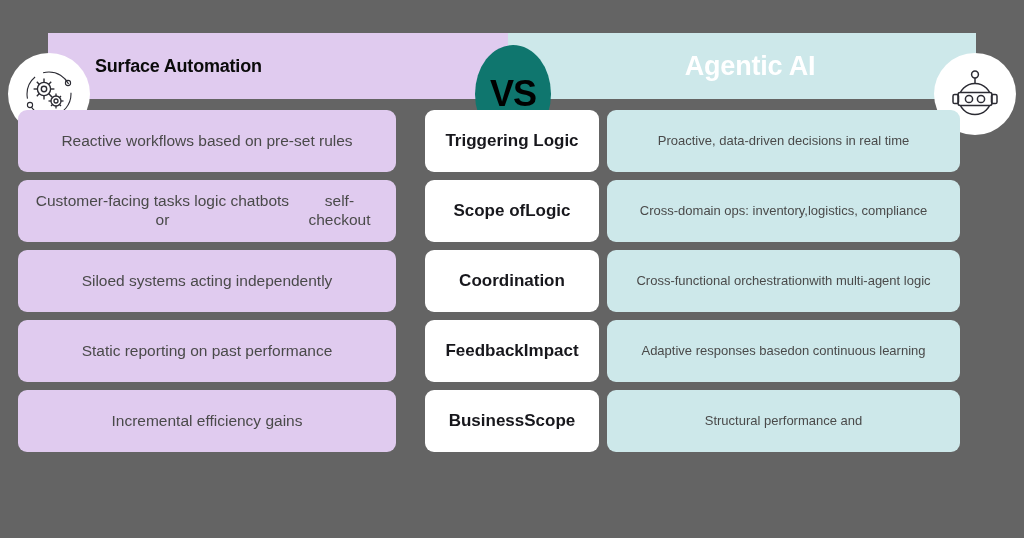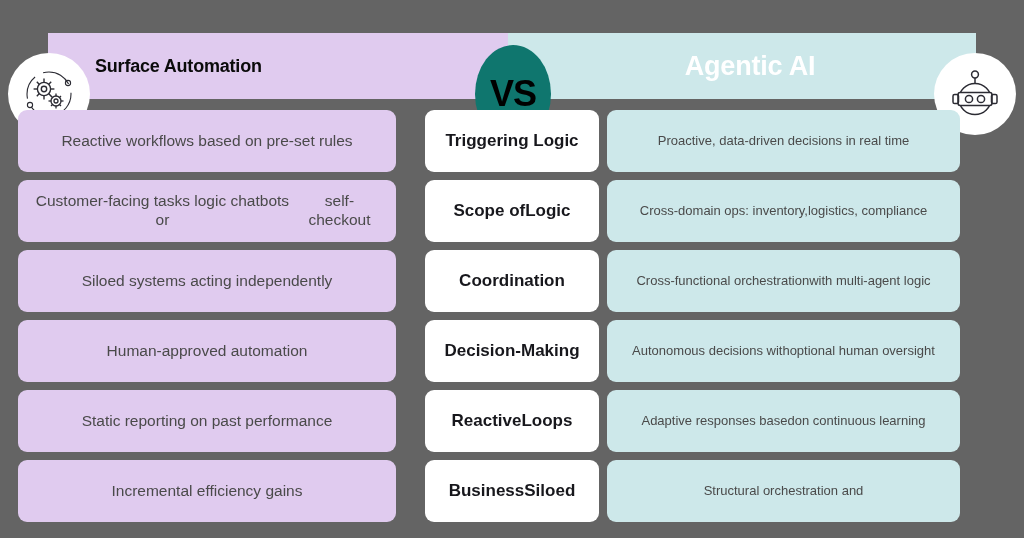--- a/index.html
+++ b/index.html
@@ -174,54 +174,42 @@
         </div>
       <div class="cell cell-mid">
           <span>Coordination</span>
         </div>
       <div class="cell cell-right">
           <span>Cross-functional orchestration</span>
           <span>with multi-agent logic</span>
         </div>
     </div>
 
-    <div class="row">
-      <div class="cell cell-left">
-          <span>Human-approved automation</span>
-        </div>
-      <div class="cell cell-mid">
-          <span>Decision-Making</span>
-        </div>
-      <div class="cell cell-right">
-          <span>Autonomous decisions with</span>
-          <span>optional human oversight</span>
-        </div>
-    </div>
 
     <div class="row">
       <div class="cell cell-left">
           <span>Static reporting on past performance</span>
         </div>
       <div class="cell cell-mid">
-          <span>Reactive</span>
-          <span>Loops</span>
+          <span>Feedback</span>
+          <span>Impact</span>
         </div>
       <div class="cell cell-right">
           <span>Adaptive responses based</span>
           <span>on continuous learning</span>
         </div>
     </div>
 
     <div class="row">
       <div class="cell cell-left">
           <span>Incremental efficiency gains</span>
         </div>
       <div class="cell cell-mid">
           <span>Business</span>
-          <span>Siloed</span>
-        </div>
-      <div class="cell cell-right">
-          <span>Structural orchestration and</span>
+          <span>Scope</span>
+        </div>
+      <div class="cell cell-right">
+          <span>Structural performance and</span>
         </div>
     </div>
 
   </div>
 </div>
 
 </body></html>

